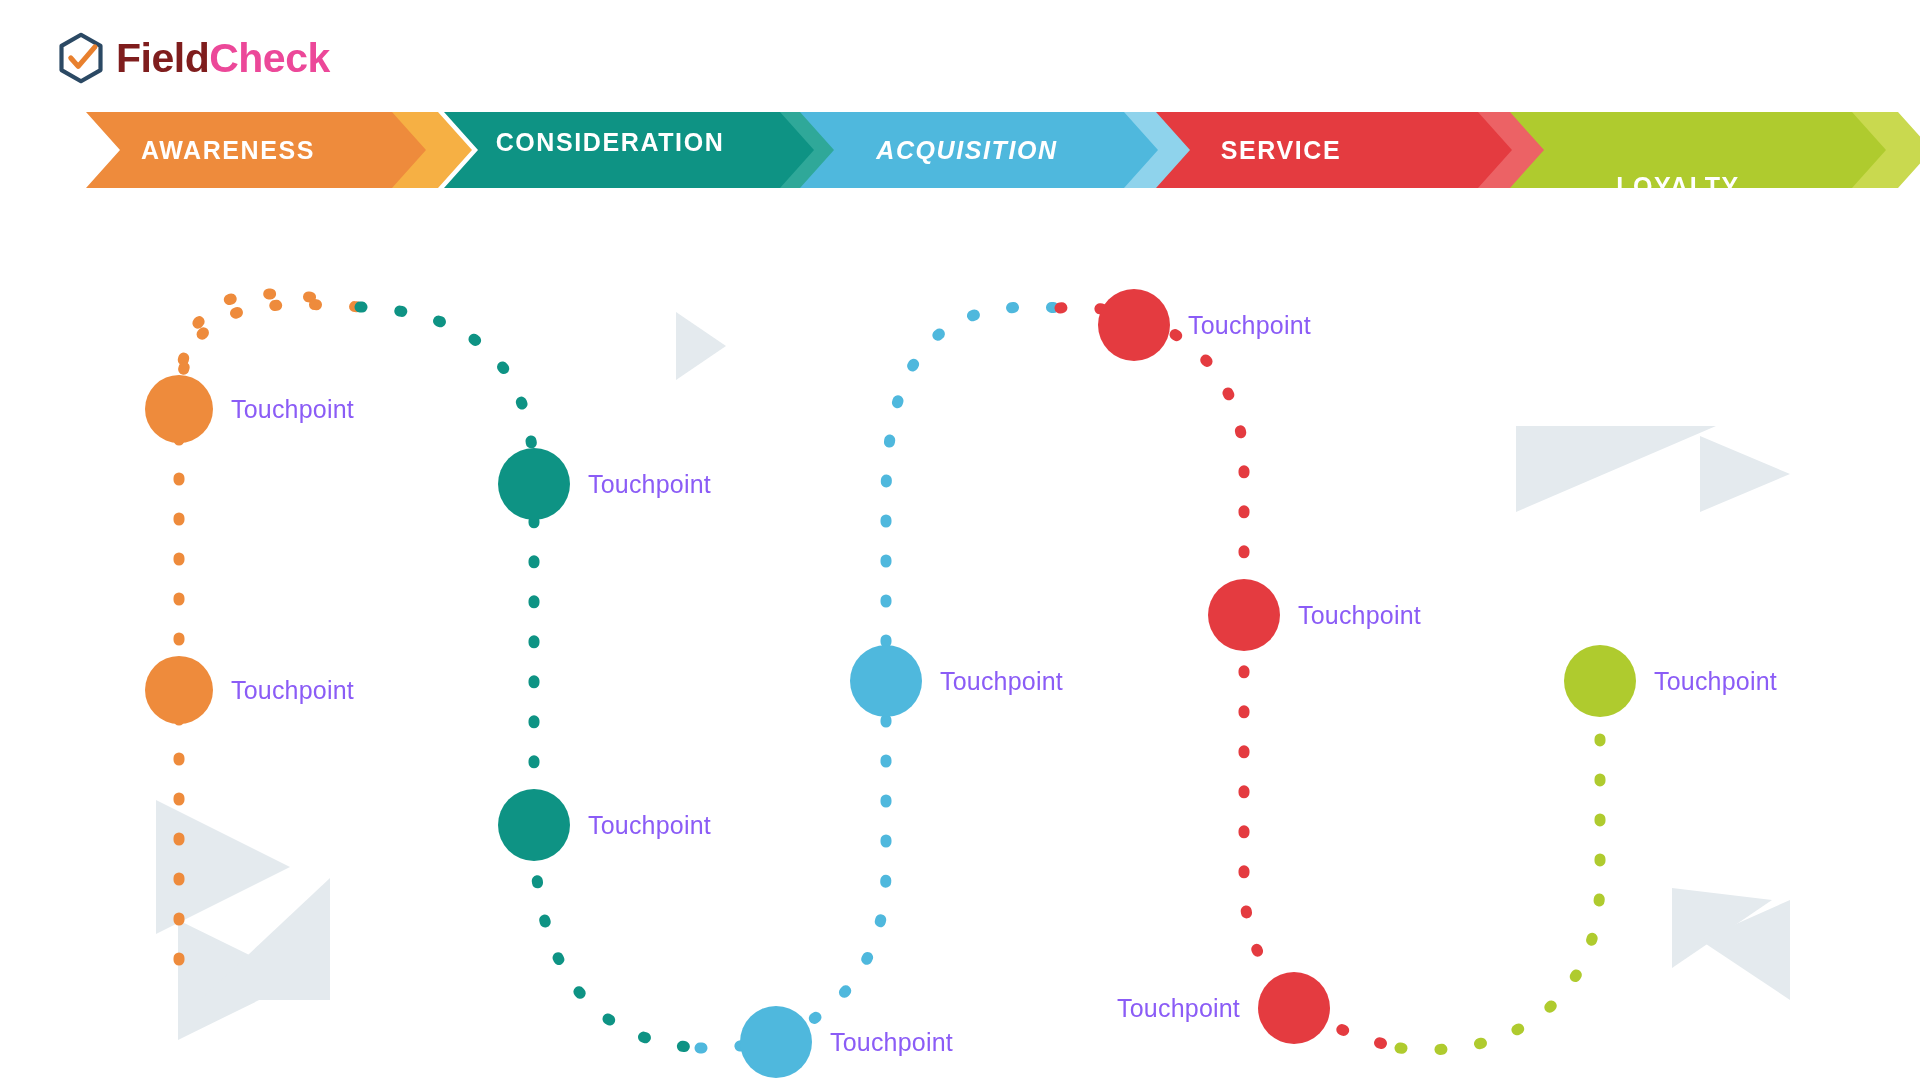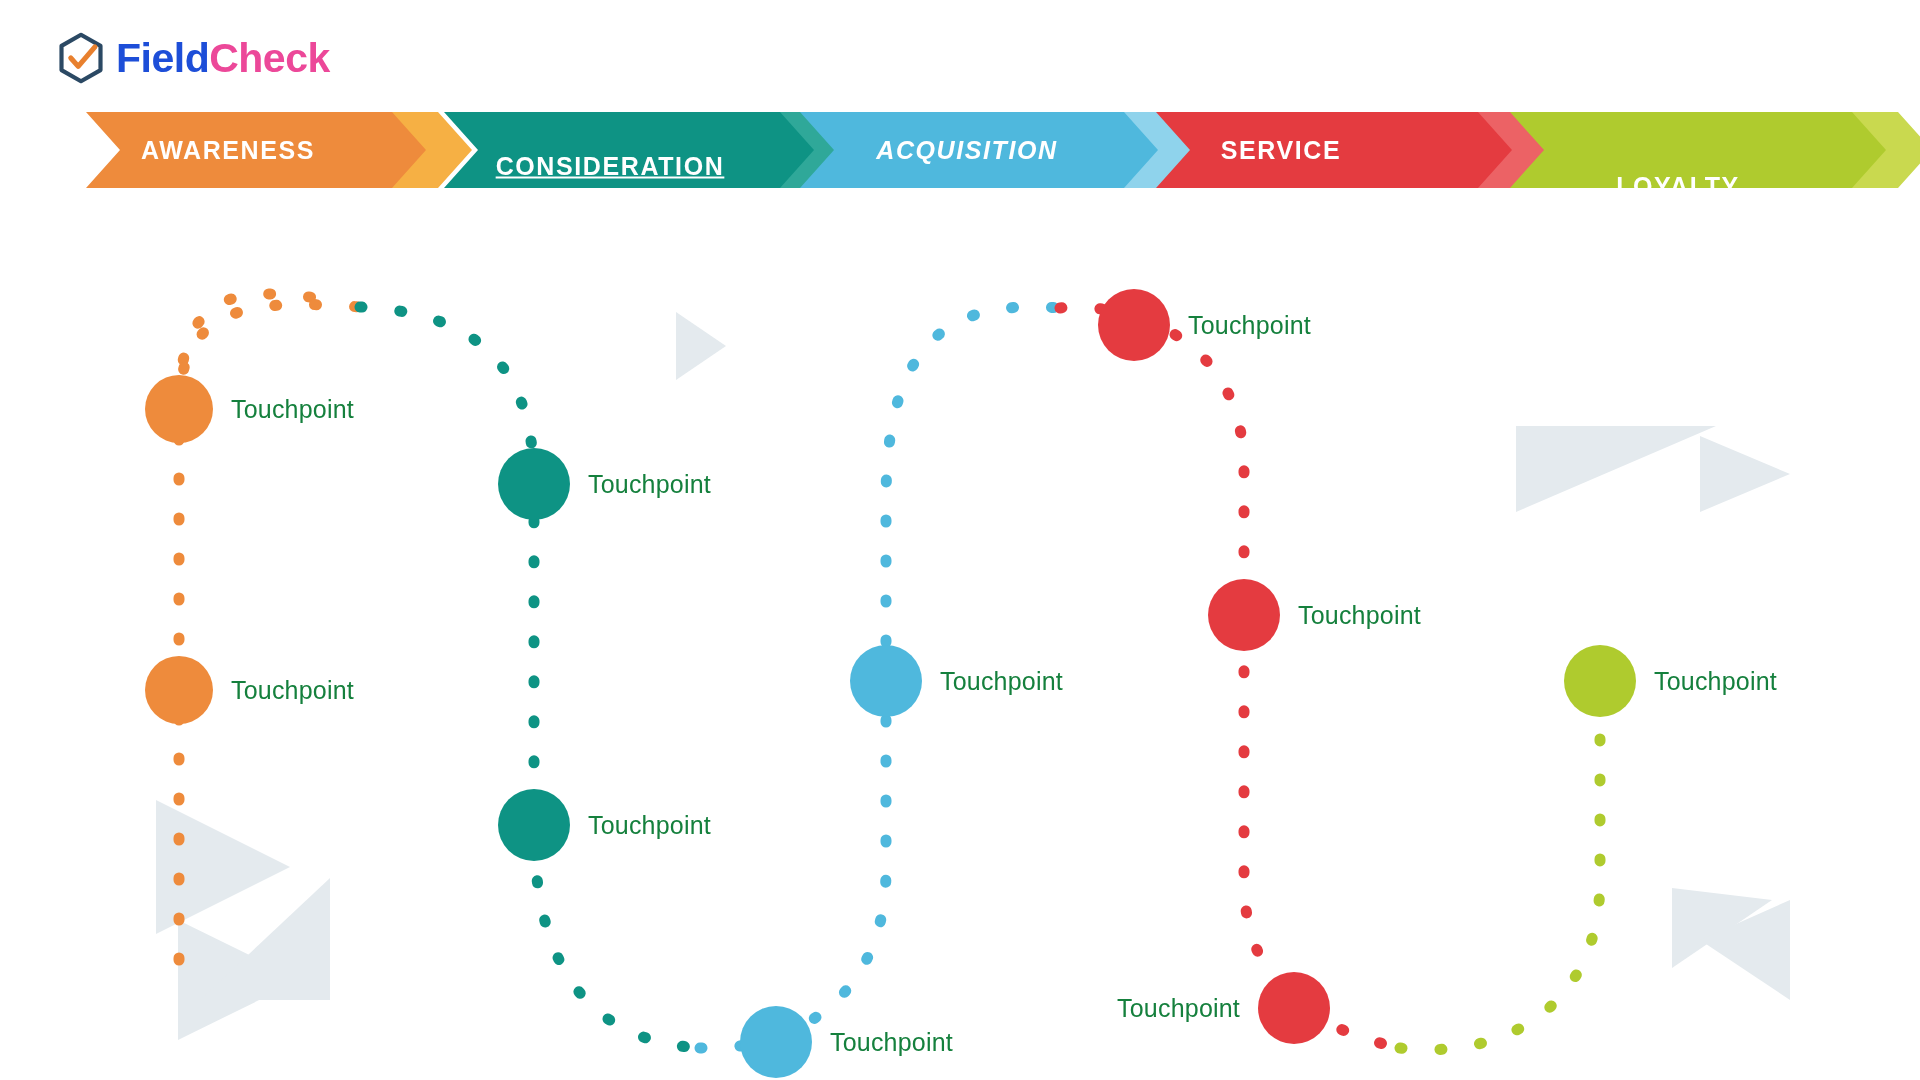--- a/index.html
+++ b/index.html
@@ -40,21 +40,21 @@
     z-index:5;
   }
   #logo-mark { width:50px; height:52px; display:block; }
   #logo-text {
     font-size:41px;
     font-weight:700;
     letter-spacing:-0.5px;
     line-height:1;
     white-space:nowrap;
   }
-  #logo-text .w1 { color:#1d4ed8; }
+  #logo-text .w1 { color:#7f1d1d; }
   #logo-text .w2 { color:#ec4899; }
 
   
   #stages {
     position:absolute;
     left:0;
     top:108px;
     width:1920px;
     height:84px;
     z-index:4;
@@ -77,21 +77,21 @@
     left:0;
     top:0;
     width:1920px;
     height:1080px;
     z-index:2;
   }
   #labels { position:absolute; left:0; top:0; width:1920px; height:1080px; z-index:3; }
   .tp-label {
     position:absolute;
     font-size:25px;
-    color:#15803d;
+    color:#8b5cf6;
     letter-spacing:0.2px;
     white-space:nowrap;
     line-height:1;
   }
   .tp-label.right { transform:translateY(-50%); }
   .tp-label.left  { transform:translate(-100%,-50%); }
 </style>
 </head>
 <body>
 
@@ -188,21 +188,21 @@
             L 1852 4
             L 1886 42
             L 1852 80
             L 1510 80
             L 1544 42
             Z" fill="#AFCB2E" stroke-linejoin="round"></path>
         </g>
     </svg>
     <div id="stage-labels">
         <div class="stage-label" style="left: 228px; top: 42px;">AWARENESS</div>
-        <div class="stage-label" style="left: 610px; top: 58px; text-decoration: underline;">CONSIDERATION</div>
+        <div class="stage-label" style="left: 610px; top: 34px;">CONSIDERATION</div>
         <div class="stage-label" style="left: 967px; top: 42px; font-style: italic;">ACQUISITION</div>
         <div class="stage-label" style="left: 1281px; top: 42px;">SERVICE</div>
         <div class="stage-label" style="left: 1678px; top: 44px; margin-top: 34px;">LOYALTY</div>
       </div>
   </div>
 
   <svg id="journey" viewBox="0 0 1920 1080">
     <g id="path-group">
         <path d="M 179 960 L 179 409 C 179 290 235 285 330 300" fill="none" stroke="#EE8B3C" stroke-width="11" stroke-linecap="round" stroke-dasharray="2 38"></path>
         <path d="M 179 409 C 179 300 260 300 360 307" fill="none" stroke="#EE8B3C" stroke-width="11" stroke-linecap="round" stroke-dasharray="2 38"></path>

